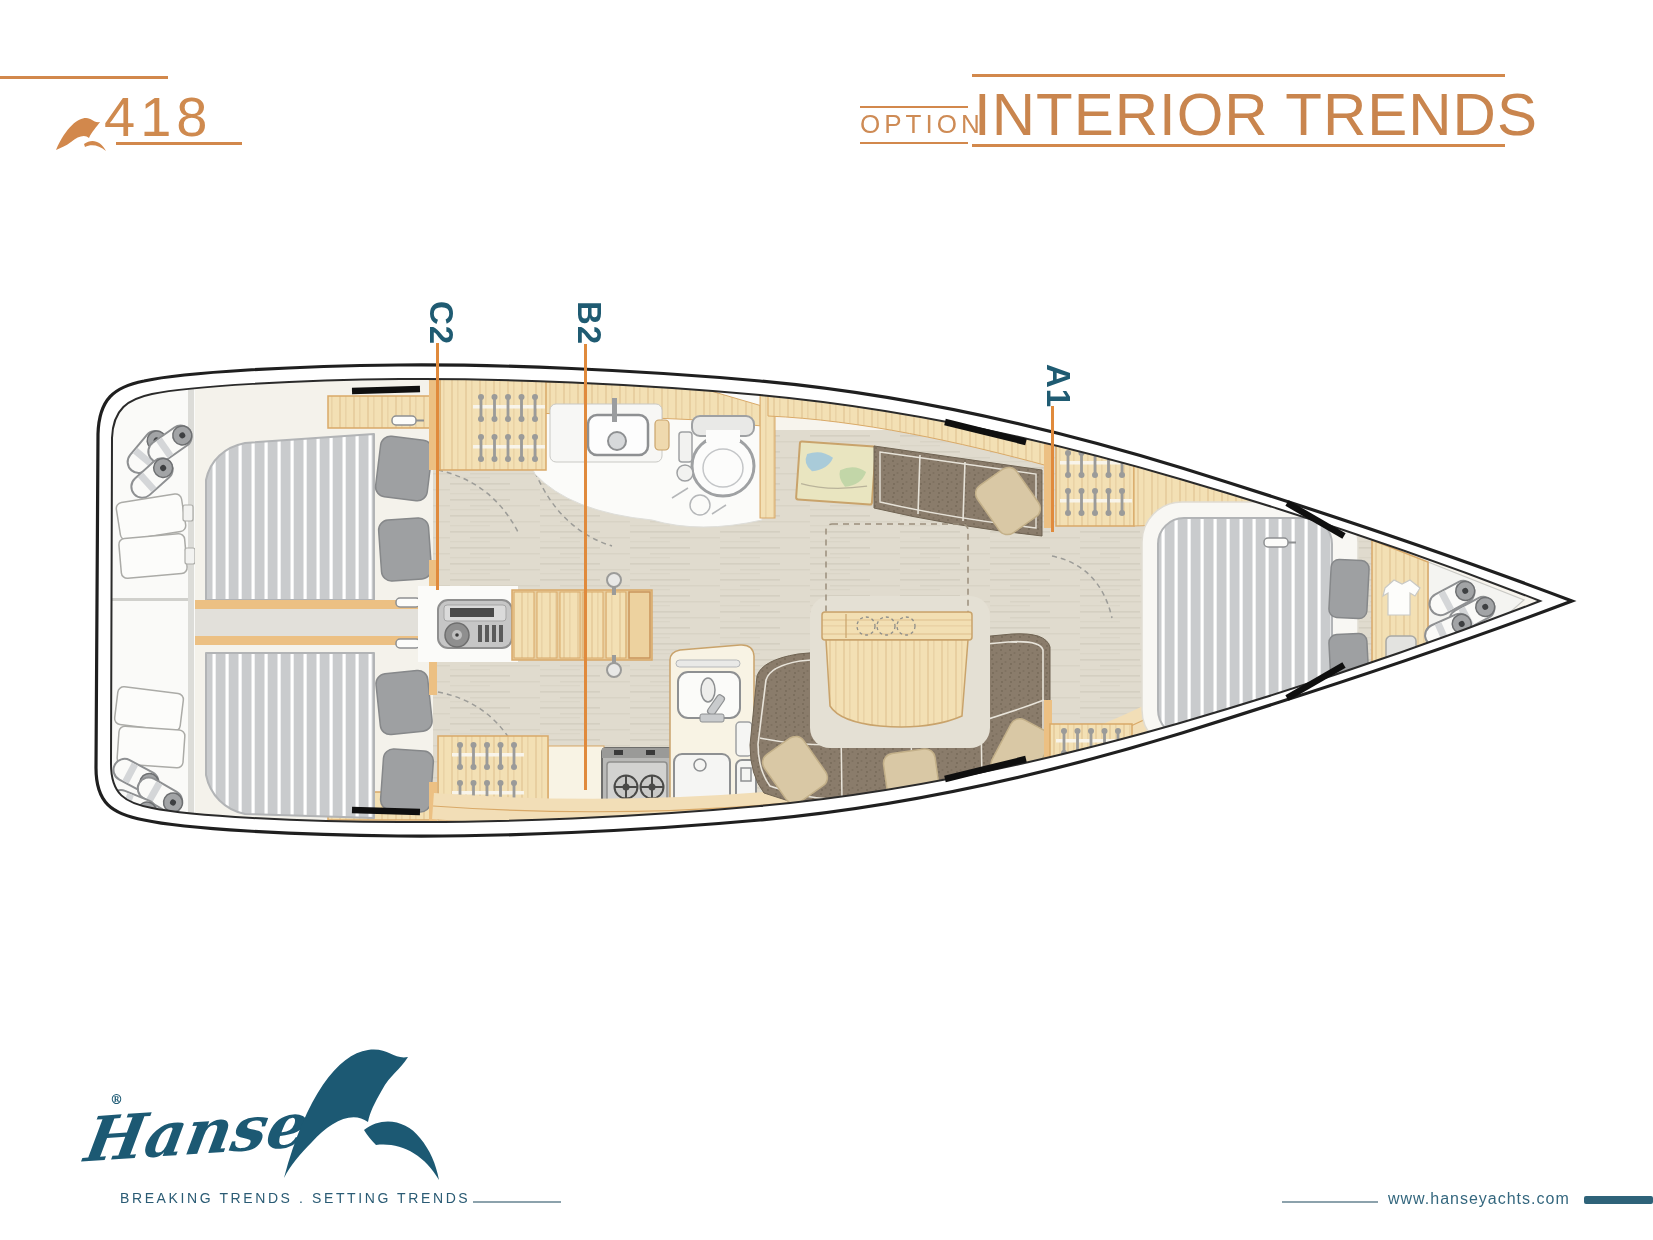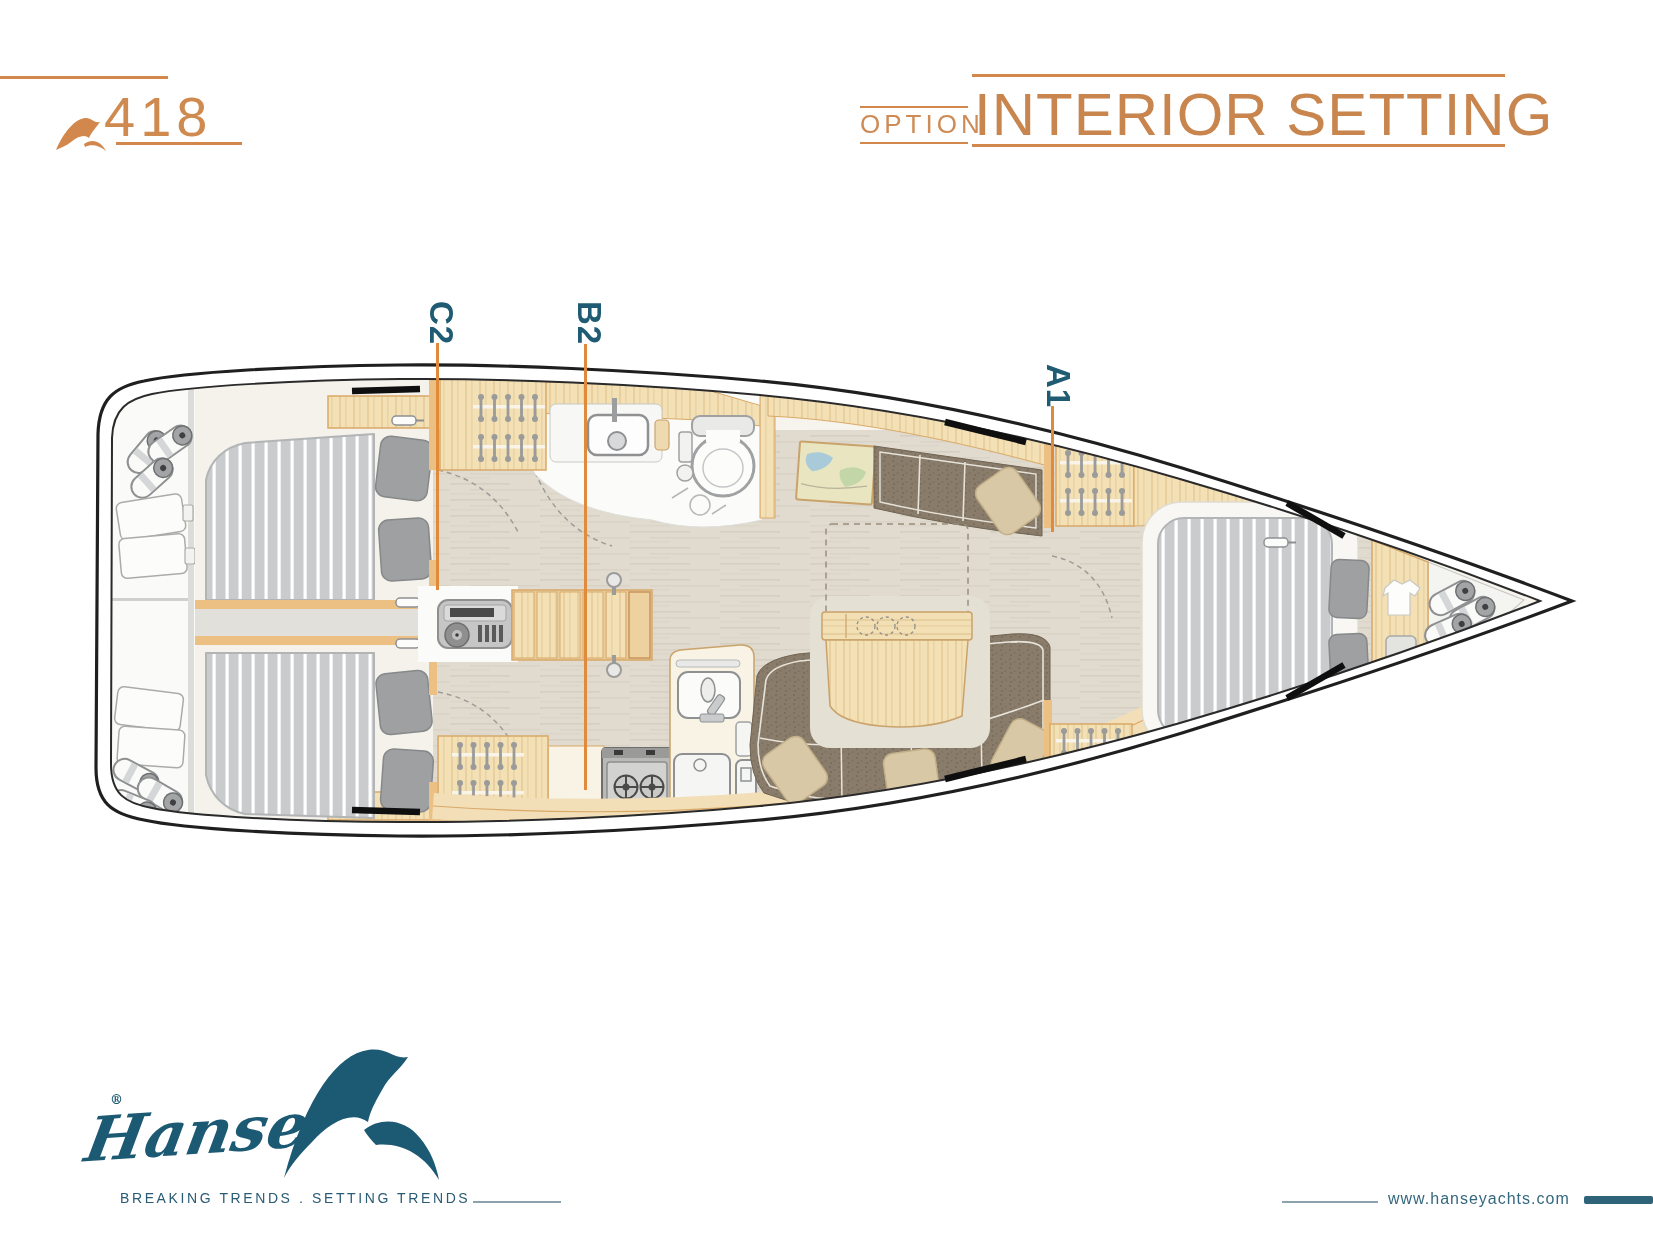--- a/index.html
+++ b/index.html
@@ -36,21 +36,21 @@
     <path d="M30,28 C38,22 47,25 52,35 C45,29 37,28 31,31 Z" fill="#D2884C"></path>
   </svg>
   <div class="abs model" style="left:104px;top:84px;">418</div>
   <div class="abs hline" style="left:116px;top:142px;width:126px;"></div>
 
   <div class="abs hline" style="left:860px;top:106px;width:108px;height:2px;"></div>
   <div class="abs option" style="left:860px;top:109px;">OPTION</div>
   <div class="abs hline" style="left:860px;top:142px;width:108px;height:2px;"></div>
 
   <div class="abs hline" style="left:972px;top:74px;width:533px;"></div>
-  <div class="abs title" style="left:974px;top:80px;">INTERIOR SETTING</div>
+  <div class="abs title" style="left:974px;top:80px;">INTERIOR TRENDS</div>
   <div class="abs hline" style="left:972px;top:144px;width:533px;"></div>
 
   <svg class="abs" style="left:0;top:0;" width="1653" height="1240" viewBox="0 0 1653 1240">
     <defs>
       <pattern id="woodV" width="14" height="60" patternUnits="userSpaceOnUse">
         <rect width="14" height="60" fill="#F3E0B4"></rect>
         <rect x="3" width="2" height="60" fill="#E8CFA0"></rect>
         <rect x="9" width="1.6" height="60" fill="#EAD3A6"></rect>
       </pattern>
       <pattern id="woodH" width="60" height="14" patternUnits="userSpaceOnUse">

